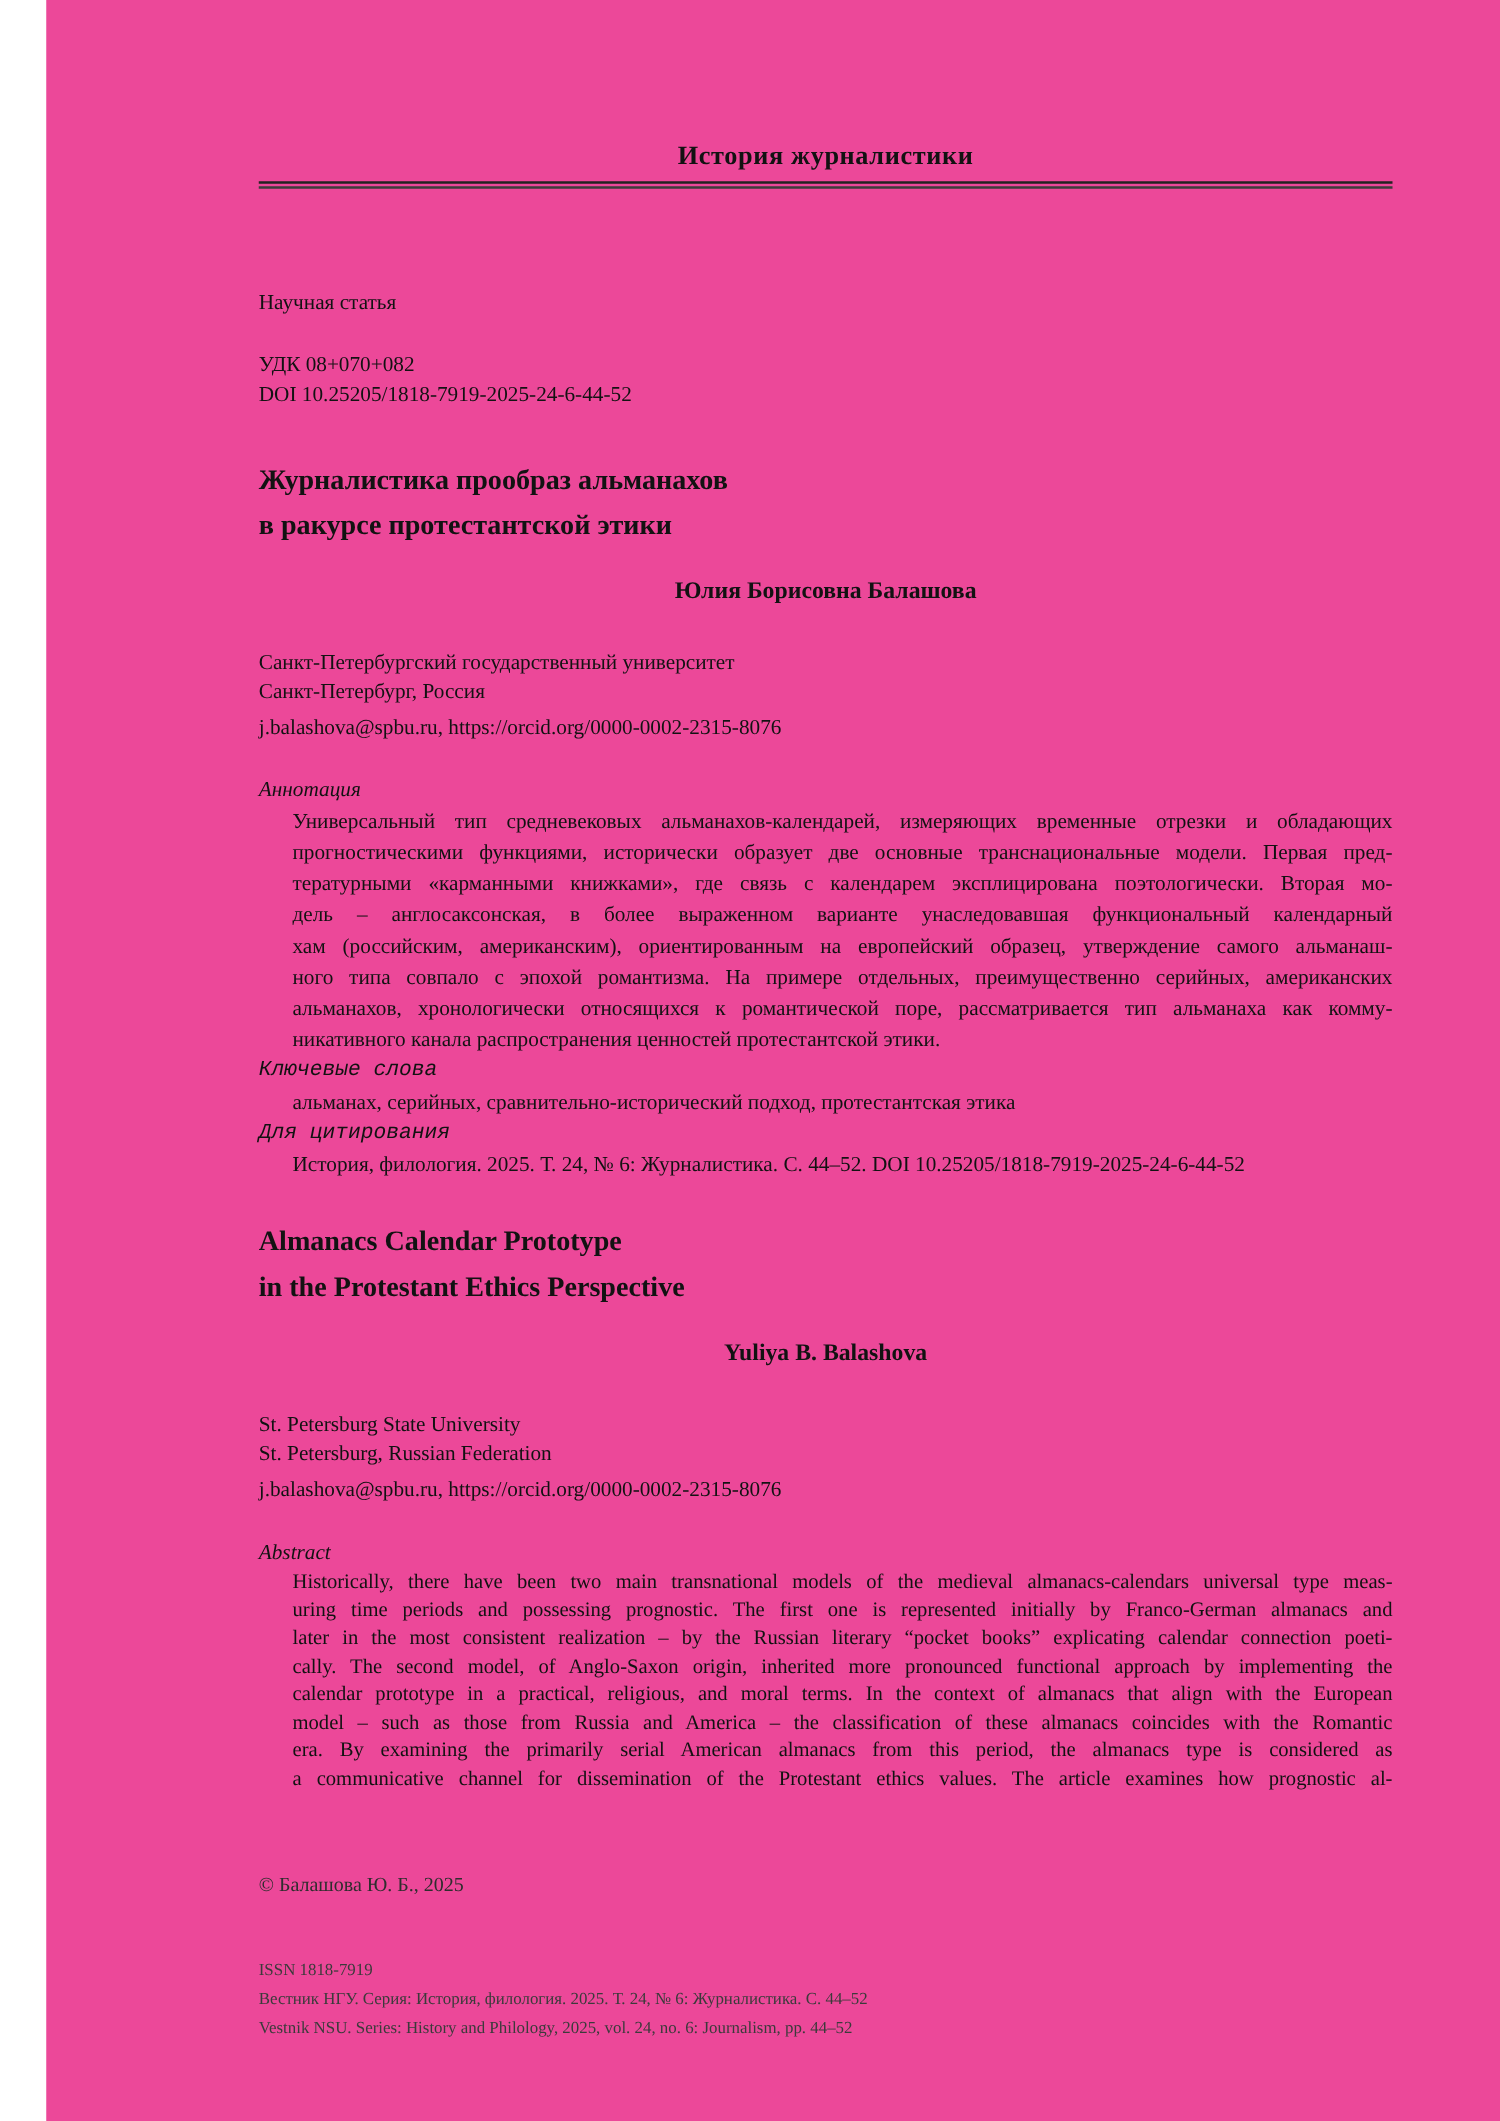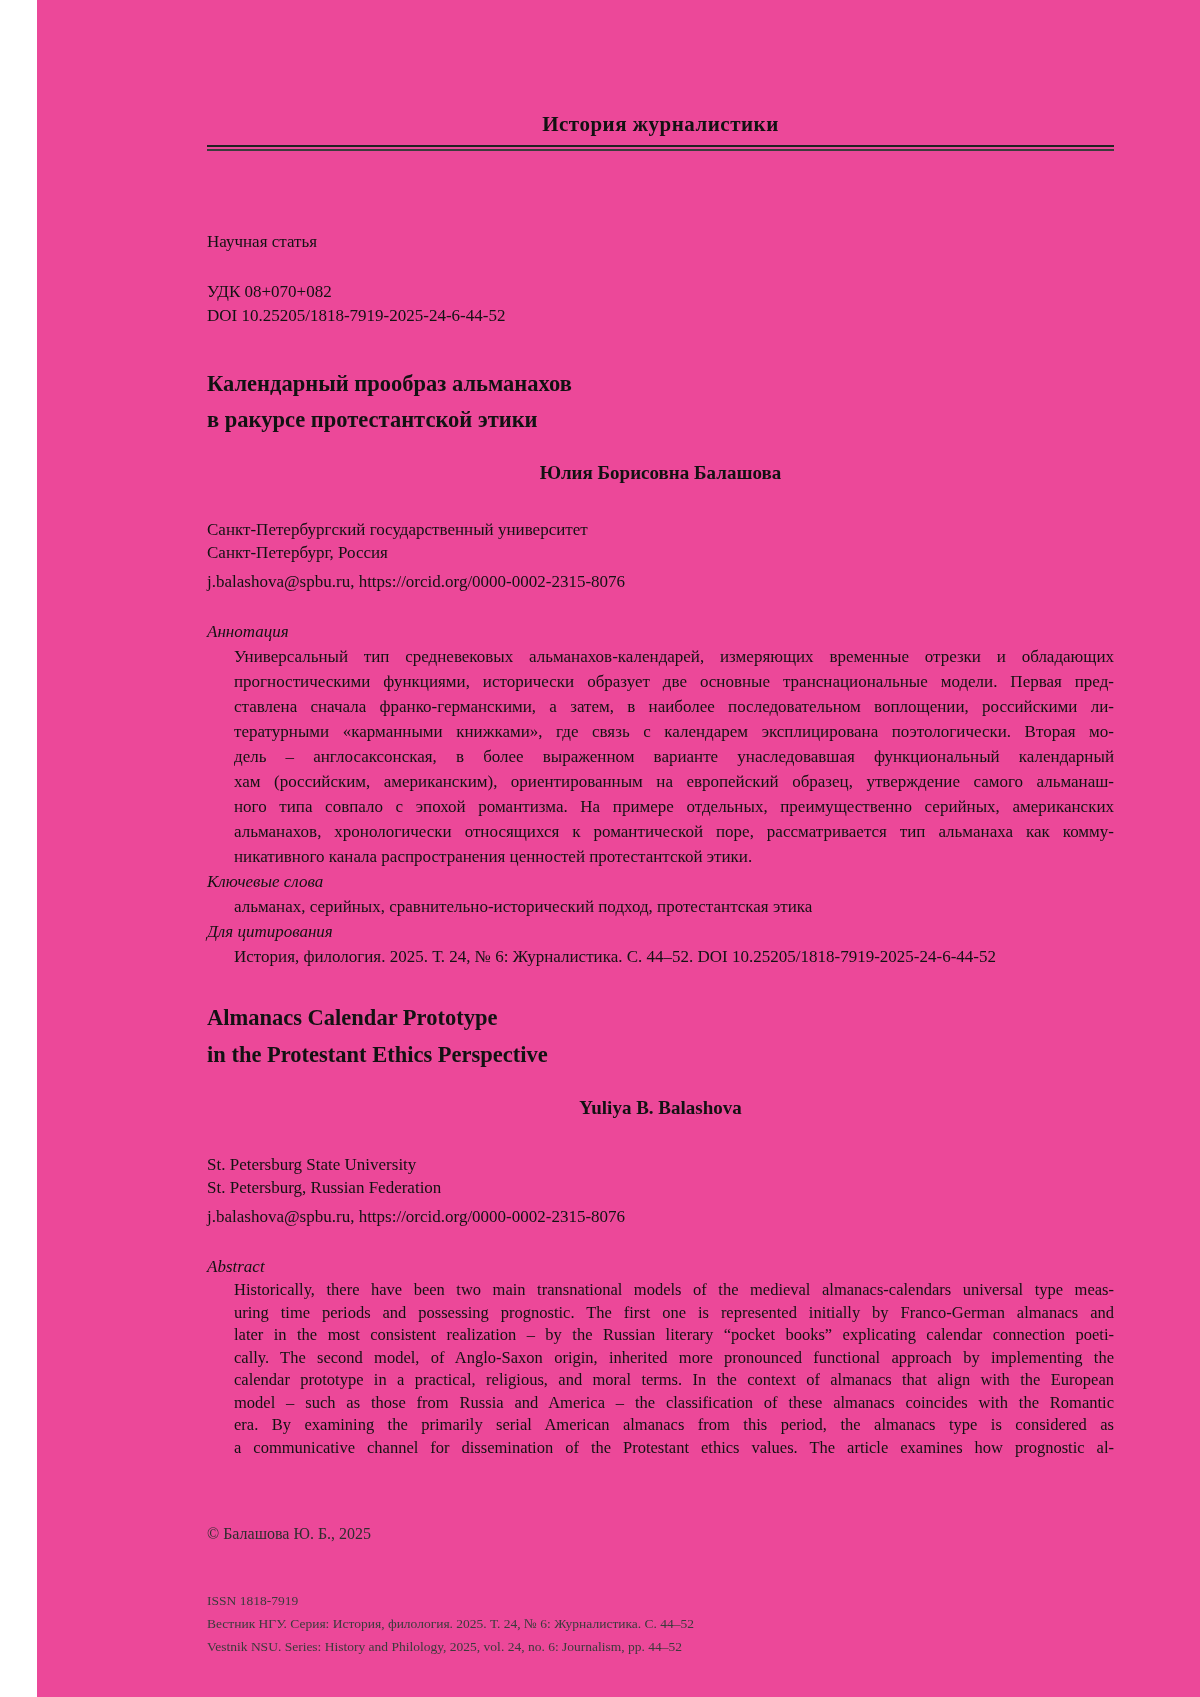--- a/index.html
+++ b/index.html
@@ -64,21 +64,21 @@
     margin-top: 5px;
     font-size: 17px;
     line-height: 25px;
   }
   .label {
     margin-top: 25px;
     font-style: italic;
     font-size: 17px;
     line-height: 25px;
   }
-  .label.tight { margin-top: 0; }
+  .label.tight { margin-top: 0; font-family: Liberation Mono, monospace; }
   .indent {
     margin-left: 27px;
     width: 880px;
     font-size: 17px;
     line-height: 25px;
   }
   .jlines div {
     text-align: justify;
     text-align-last: justify;
   }
@@ -117,38 +117,37 @@
     <div class="rule"></div>
 
     <div class="article-type">Научная статья</div>
 
     <div class="udc-block">
       <div>УДК 08+070+082</div>
       <div>DOI 10.25205/1818-7919-2025-24-6-44-52</div>
     </div>
 
     <div class="title-ru">
-        <div>Календарный прообраз альманахов</div>
+        <div>Журналистика прообраз альманахов</div>
         <div>в ракурсе протестантской этики</div>
       </div>
 
     <div class="author">Юлия Борисовна Балашова</div>
 
     <div class="affil">
         <div>Санкт-Петербургский государственный университет</div>
         <div>Санкт-Петербург, Россия</div>
       </div>
 
     <div class="contact">j.balashova@spbu.ru, https://orcid.org/0000-0002-2315-8076</div>
 
     <div class="label">Аннотация</div>
     <div class="indent jlines last-left">
         <div>Универсальный тип средневековых альманахов-календарей, измеряющих временные отрезки и обладающих</div>
         <div>прогностическими функциями, исторически образует две основные транснациональные модели. Первая пред-</div>
-        <div>ставлена сначала франко-германскими, а затем, в наиболее последовательном воплощении, российскими ли-</div>
         <div>тературными «карманными книжками», где связь с календарем эксплицирована поэтологически. Вторая мо-</div>
         <div>дель – англосаксонская, в более выраженном варианте унаследовавшая функциональный календарный</div>
         <div>хам (российским, американским), ориентированным на европейский образец, утверждение самого альманаш-</div>
         <div>ного типа совпало с эпохой романтизма. На примере отдельных, преимущественно серийных, американских</div>
         <div>альманахов, хронологически относящихся к романтической поре, рассматривается тип альманаха как комму-</div>
         <div>никативного канала распространения ценностей протестантской этики.</div>
       </div>
 
     <div class="label tight">Ключевые слова</div>
     <div class="indent">альманах, серийных, сравнительно-исторический подход, протестантская этика</div>

